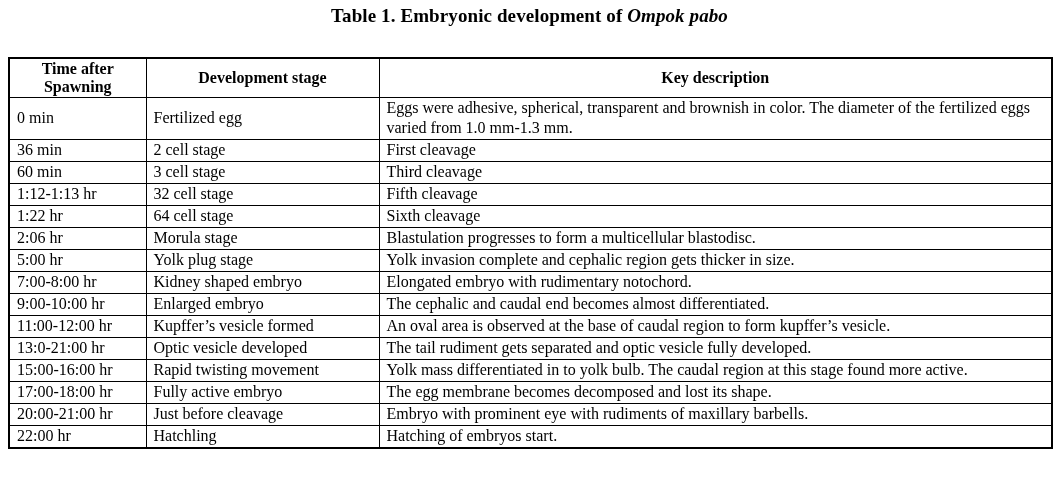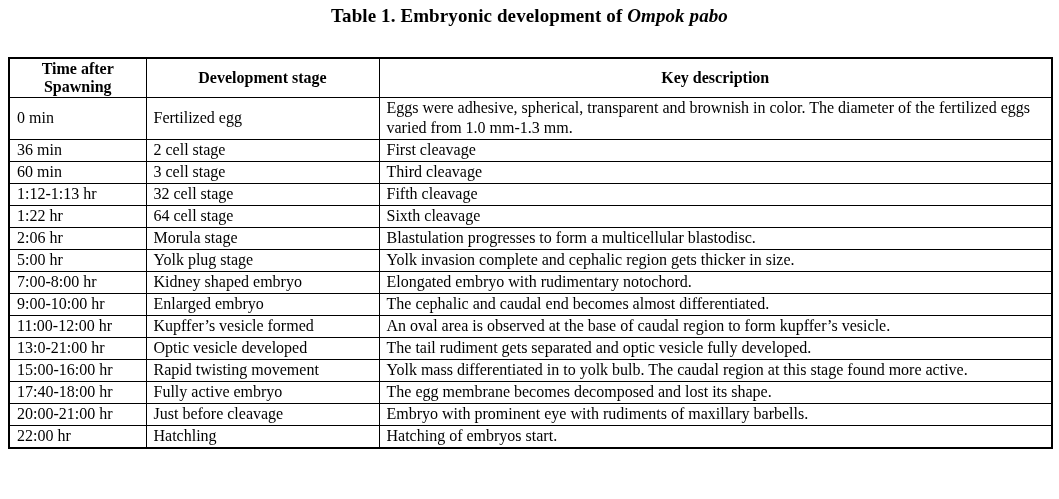--- a/index.html
+++ b/index.html
@@ -130,21 +130,21 @@
     <td>13:0-21:00 hr</td>
     <td>Optic vesicle developed</td>
     <td>The tail rudiment gets separated and optic vesicle fully developed.</td>
   </tr>
       <tr class="row-normal">
     <td>15:00-16:00 hr</td>
     <td>Rapid twisting movement</td>
     <td>Yolk mass differentiated in to yolk bulb. The caudal region at this stage found more active.</td>
   </tr>
       <tr class="row-normal">
-    <td>17:40-18:00 hr</td>
+    <td>17:00-18:00 hr</td>
     <td>Fully active embryo</td>
     <td>The egg membrane becomes decomposed and lost its shape.</td>
   </tr>
       <tr class="row-normal">
     <td>20:00-21:00 hr</td>
     <td>Just before cleavage</td>
     <td>Embryo with prominent eye with rudiments of maxillary barbells.</td>
   </tr>
       <tr class="row-normal">
     <td>22:00 hr</td>

